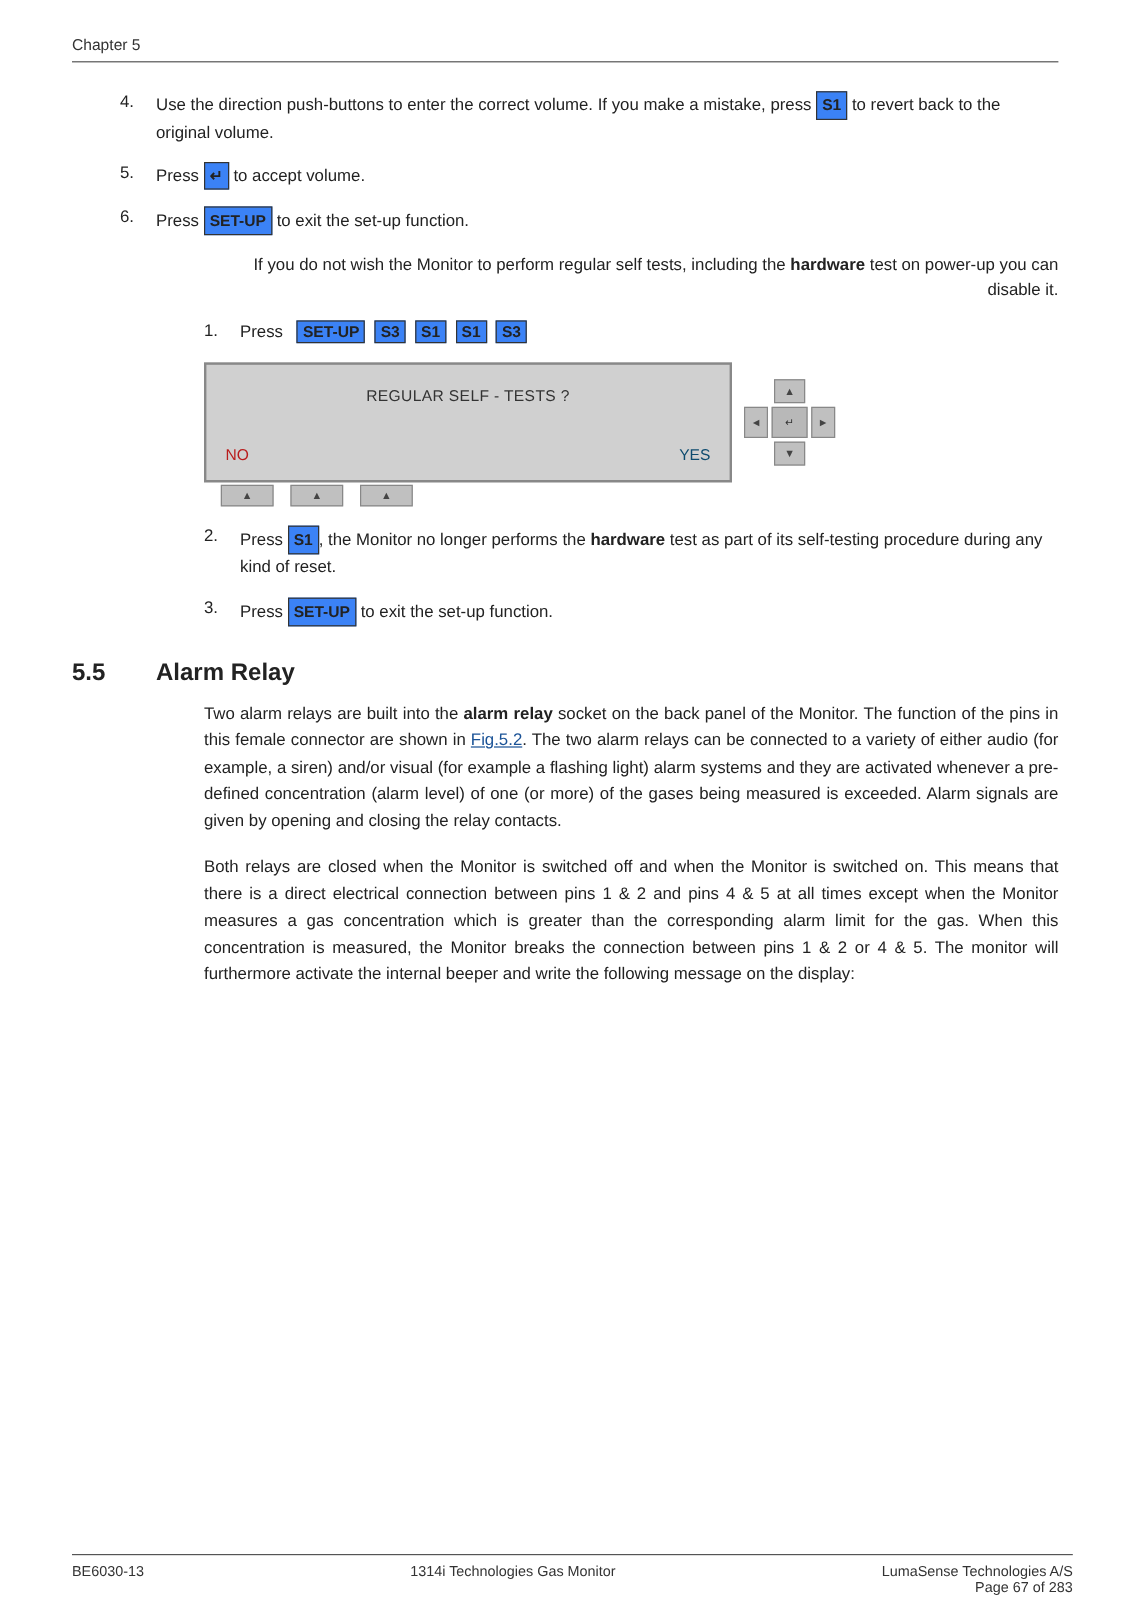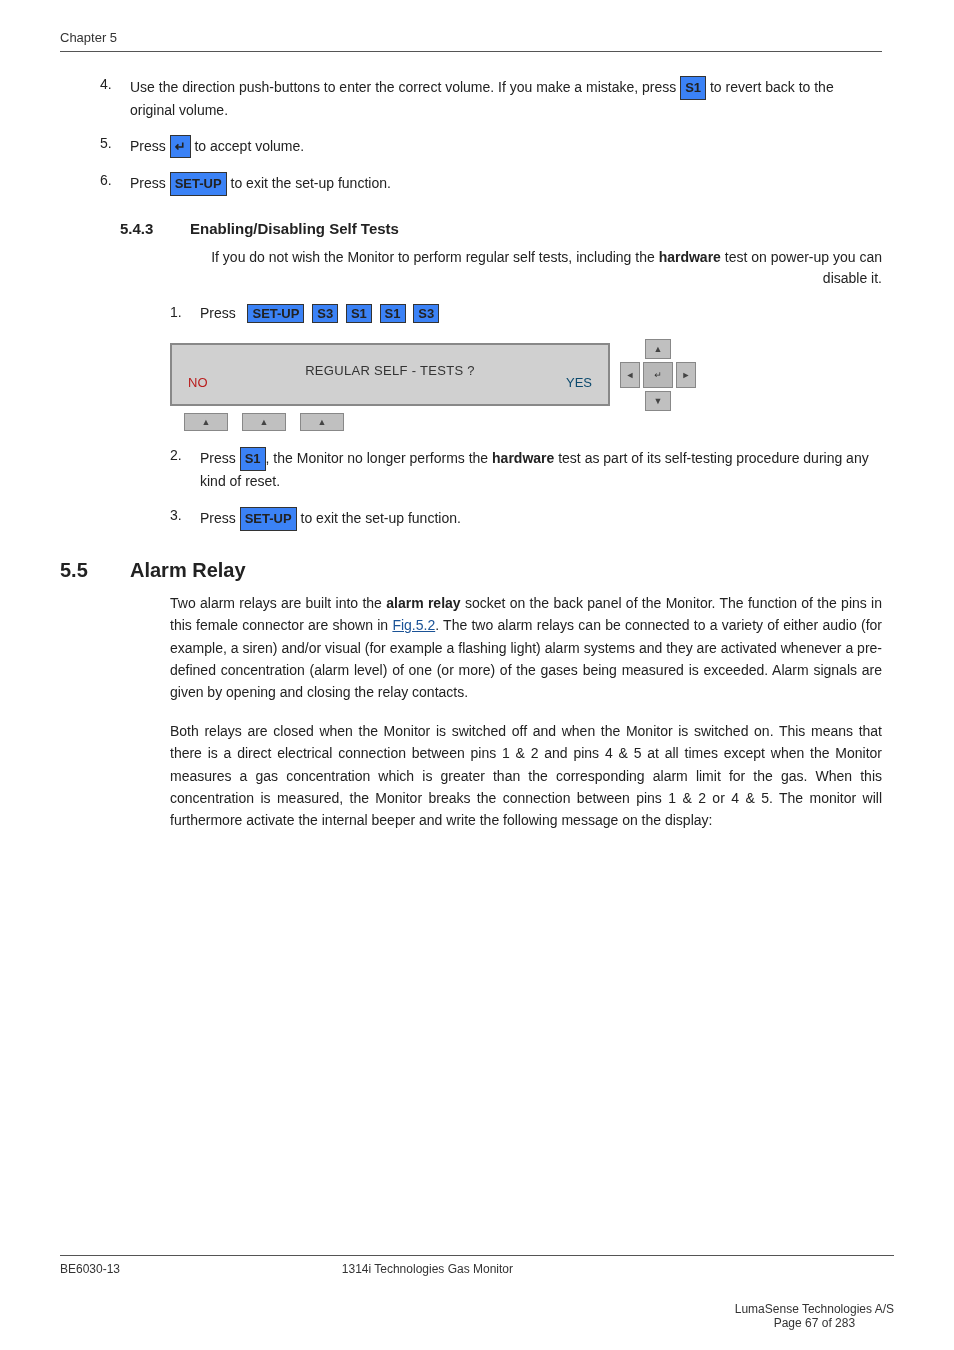--- a/index.html
+++ b/index.html
@@ -99,21 +99,21 @@
     }
     .diagram-top-row {
       display: flex;
       align-items: center;
       gap: 0;
     }
     .diagram-screen-area {
       background: #d0d0d0;
       border: 2px solid #888;
       width: 440px;
-      height: 63px;
+      height: 100px;
       display: flex;
       align-items: center;
       justify-content: space-between;
       padding: 0 20px;
       position: relative;
     }
     .screen-center-text {
       position: absolute;
       left: 50%;
       top: 18px;
@@ -196,22 +196,21 @@
       left: 60px;
       right: 60px;
       border-top: 1px solid #555;
       padding-top: 6px;
       display: flex;
       justify-content: space-between;
       font-size: 12px;
       color: #333;
     }
     .footer-right {
-      text-align: center;
-      margin-top: 40px;
+      text-align: right;
     }
 
     a {
       color: #1a5296;
     }
   </style>
 </head>
 <body>
 
 <div class="page-container">
@@ -237,24 +236,20 @@
 
     <div class="list-item">
       <span class="list-number">6.</span>
       <span class="list-content">
         Press <span class="kbd">SET-UP</span> to exit the set-up function.
       </span>
     </div>
 
   </div>
 
-  <div class="section-heading" style="margin-left:60px; margin-top:24px;">
-    <span class="section-num">5.4.3</span>
-    <span class="section-title">Enabling/Disabling Self Tests</span>
-  </div>
 
   <div class="section-body">
     If you do not wish the Monitor to perform regular self tests, including the <strong>hardware</strong> test on power-up you can disable it.
   </div>
 
   <div style="margin-left:110px; margin-bottom:14px; display:flex; align-items:flex-start; gap:6px;">
     <span style="min-width:24px; font-size:14px;">1.</span>
     <span style="font-size:14px;">
       Press &nbsp;
       <span class="kbd">SET-UP</span>&nbsp;

